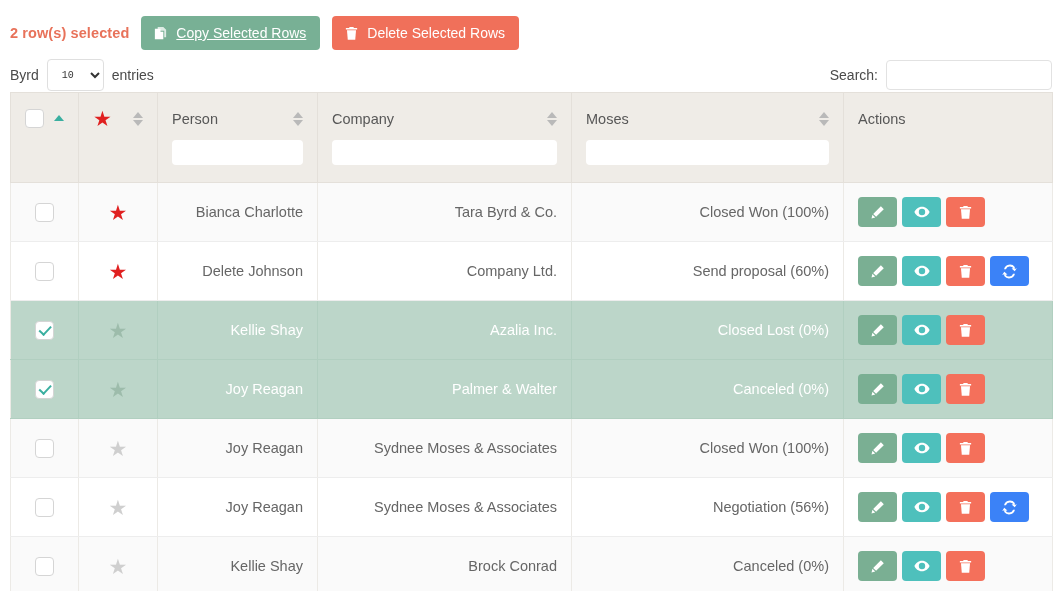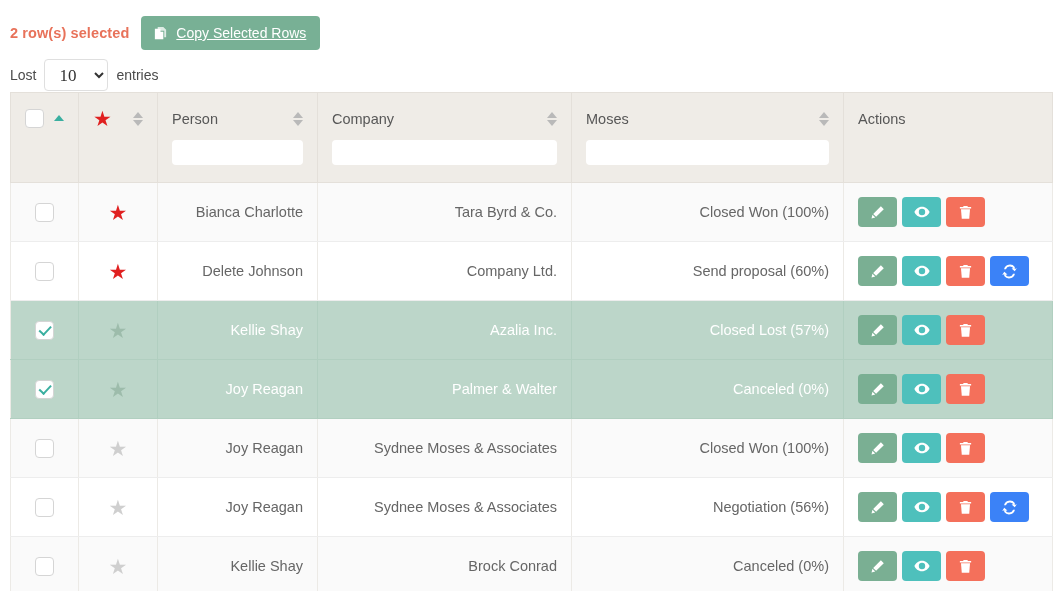--- a/index.html
+++ b/index.html
@@ -52,22 +52,22 @@
     align-items: center;
     justify-content: space-between;
     padding: 6px 10px 0 10px;
     height: 40px;
   }
   .length-box, .search-box {
     display: flex; align-items: center; gap: 8px;
     font-size: 14px; color: #4a4a4a;
   }
   .length-select {
-    font-family: Liberation Serif, serif;
-    font-size: 17px;
+    font-family: Liberation Mono, monospace;
+    font-size: 10px;
     color: #333;
     padding: 5px 6px 5px 10px;
     border: 1px solid #dfdfdf;
     border-radius: 4px;
     background: #fff;
     height: 32px;
     min-width: 56px;
     cursor: pointer;
   }
   .search-input {
@@ -212,27 +212,40 @@
     <button class="btn btn-copy">
       <span class="gi">
         <svg viewBox="0 0 16 16" width="15" height="15" fill="#ffffff">
           <path d="M5 1h6l3 3v8h-2V5H5V1z" opacity="0.75"></path>
           <path d="M2 3h6l3 3v8H2V3zm6 0v3h3L8 3z"></path>
         </svg>
       </span>
       <span>Copy Selected Rows</span>
     </button>
 
+    <button class="btn btn-delete">
+      <span class="gi">
+        <svg viewBox="0 0 16 16" width="15" height="15" fill="#ffffff">
+          <path d="M6 1h4l.6 1H14v1.6H2V2h3.4L6 1z"></path>
+          <path d="M3.2 4.4h9.6l-.8 10.2H4L3.2 4.4z"></path>
+        </svg>
+      </span>
+      <span>Delete Selected Rows</span>
+    </button>
   </div>
 
   <div class="controls">
     <div class="length-box">
-      <span>Lost</span>
+      <span>Byrd</span>
       <select class="length-select" id="len-select"><option value="10">10</option><option value="25">25</option><option value="50">50</option><option value="100">100</option></select>
       <span>entries</span>
+    </div>
+    <div class="search-box">
+      <label>Search:</label>
+      <input class="search-input" type="text" value="" placeholder="" style="">
     </div>
   </div>
 
   <div class="table-wrap">
     <table class="dt">
       <colgroup>
         <col style="width:68px">
           <col style="width:79px">
           <col style="width:160px">
         <col style="width:254px">
@@ -375,21 +388,21 @@
                   </span>
                 </button>
               </div>
             </td>
           </tr>
           <tr class="selected odd">
             <td class="c-check"><span class="cb checked"></span></td>
             <td class="c-star"><span class="star off">★</span></td>
             <td>Kellie Shay</td>
             <td>Azalia Inc.</td>
-            <td>Closed Lost (57%)</td>
+            <td>Closed Lost (0%)</td>
             <td>
               <div class="actions">
                 <button class="abtn a-edit">
                   <span class="gi">
                     <svg viewBox="0 0 16 16" width="15" height="15" fill="#fff">
                       <path d="M11.6 1.3l3.1 3.1-8.2 8.2-3.1-3.1 8.2-8.2zM2.6 10.4l3 3-4 1 1-4z"></path>
                     </svg>
                   </span>
                 </button>
                 <button class="abtn a-view">

